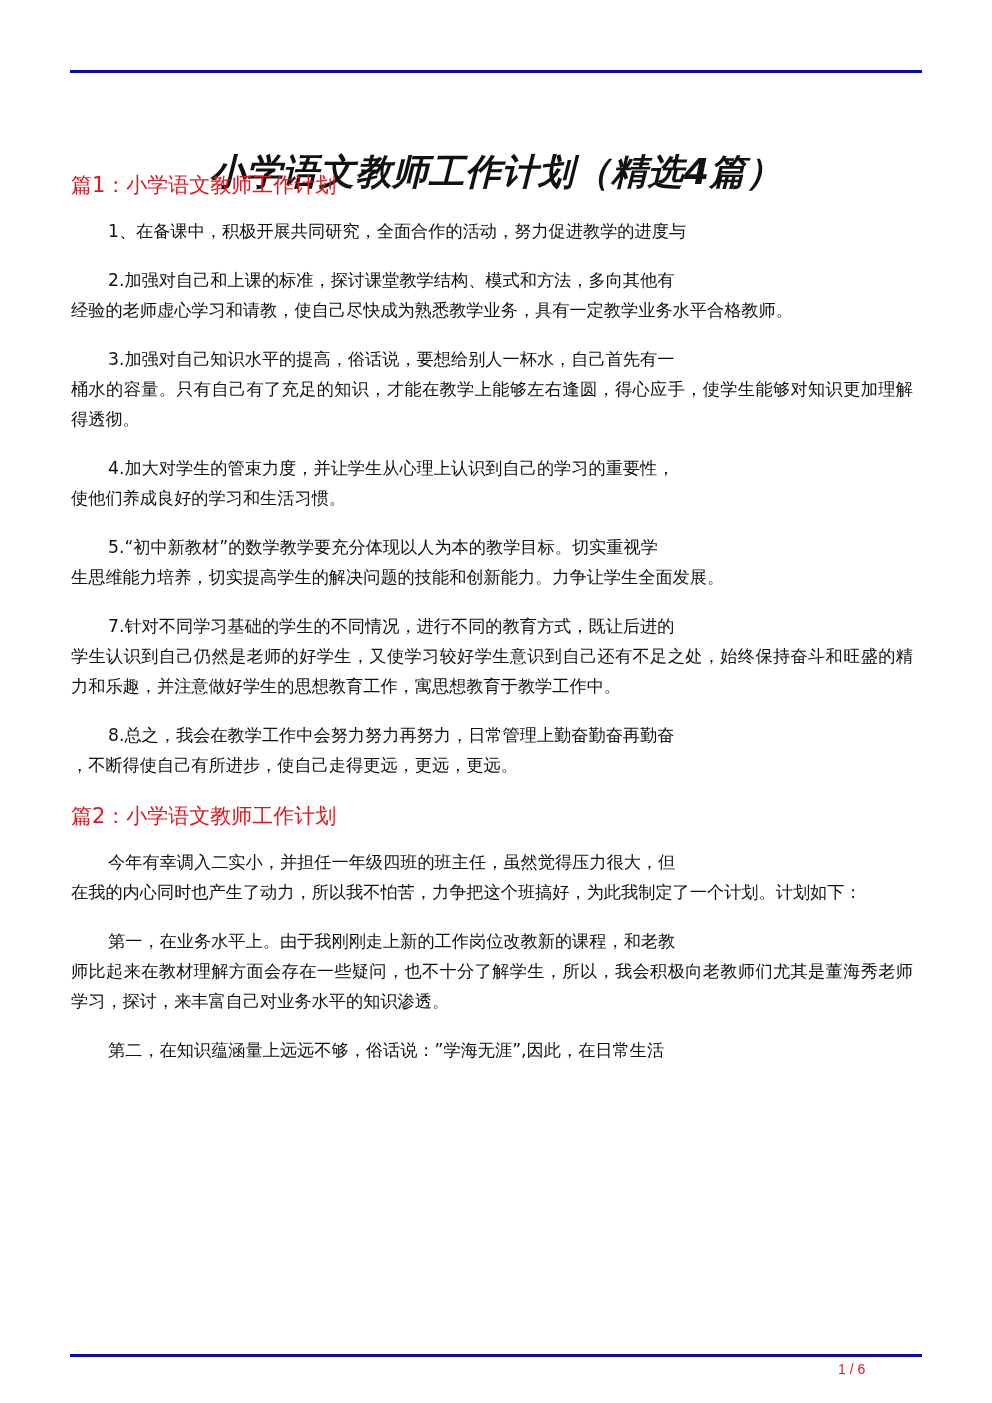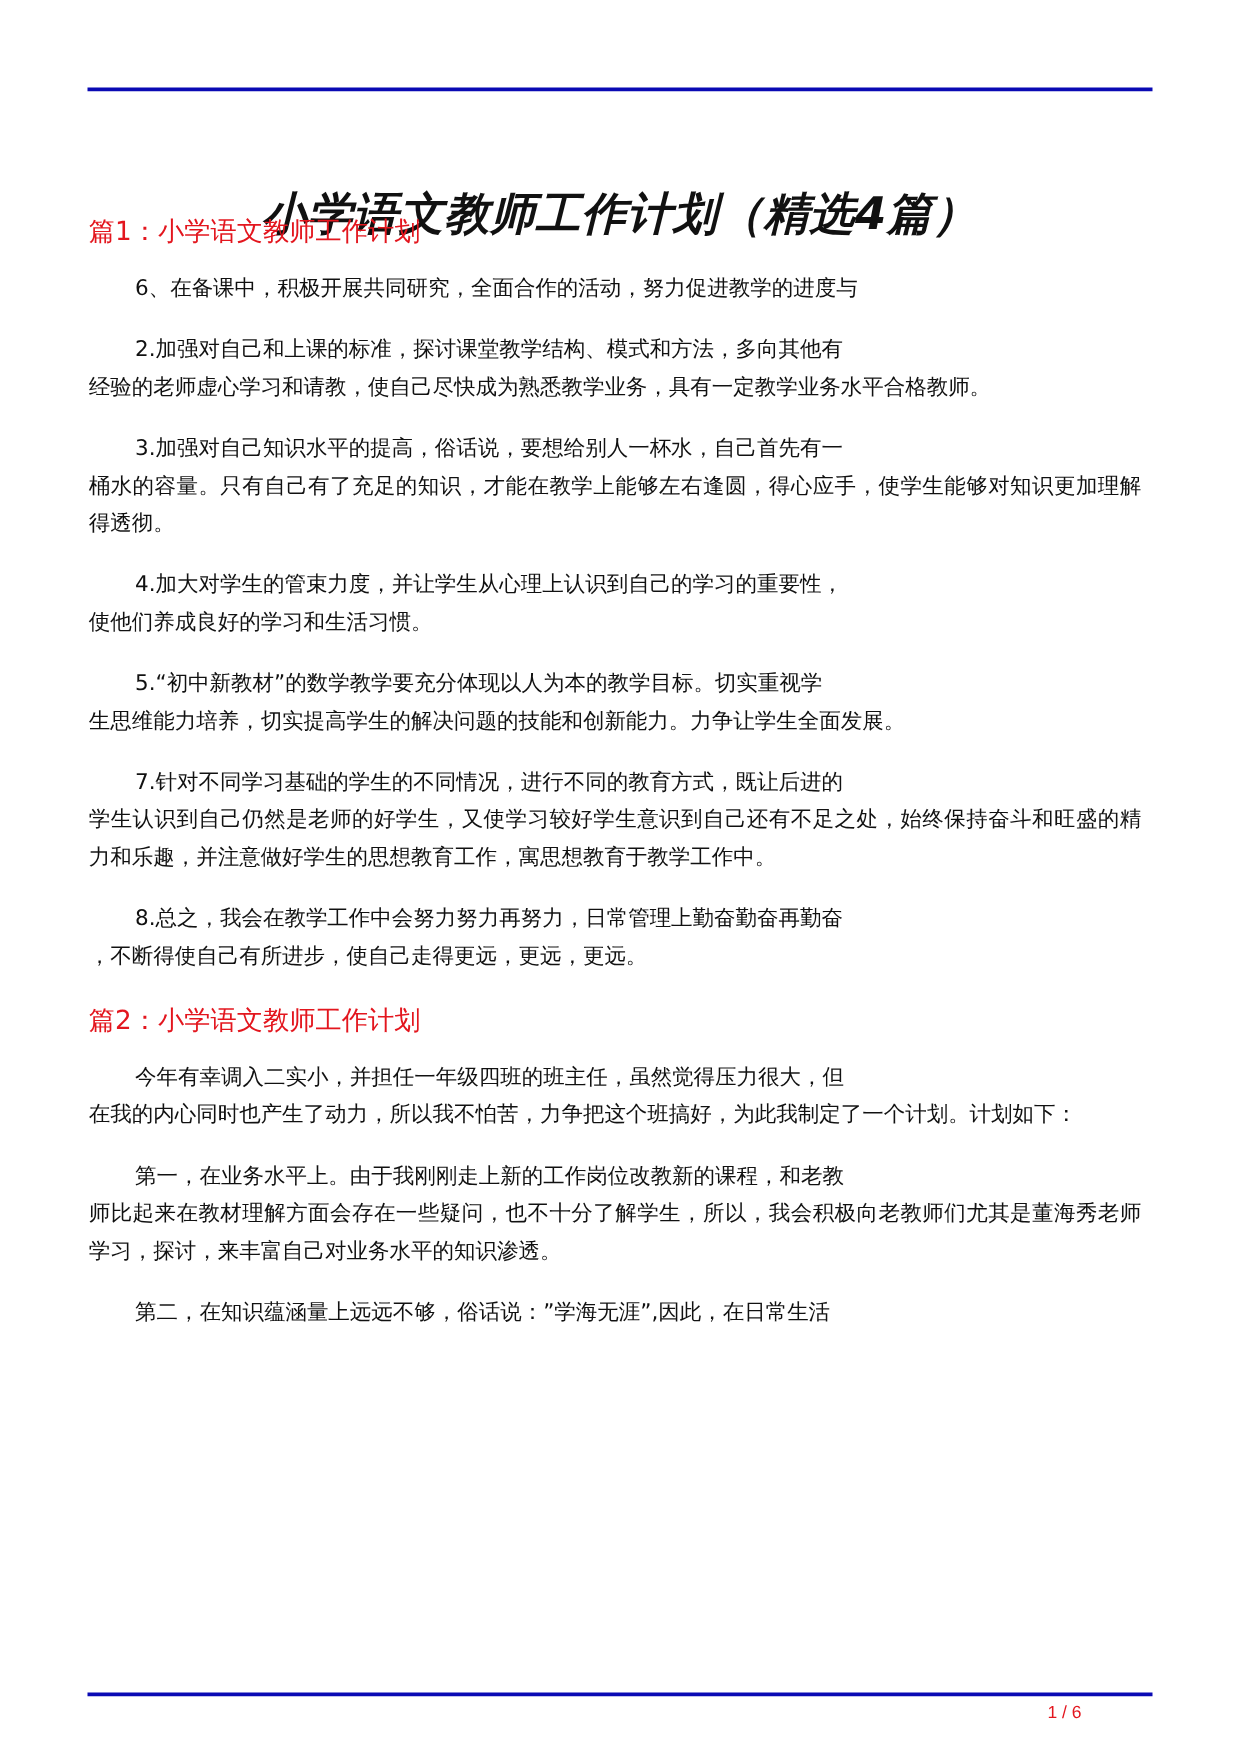--- a/index.html
+++ b/index.html
@@ -81,21 +81,21 @@
 <div class="rule top"></div>
 
 <h1 class="page-title">小学语文教师工作计划（精选4篇）</h1>
 
 <div class="content">
 
   <section>
     <h2 class="section-heading">篇1：小学语文教师工作计划</h2>
 
     <p class="para">
-      <span class="first">6、在备课中，积极开展共同研究，全面合作的活动，努力促进教学的进度与</span>
+      <span class="first">1、在备课中，积极开展共同研究，全面合作的活动，努力促进教学的进度与</span>
     </p>
     <p class="para">
       <span class="first">2.加强对自己和上课的标准，探讨课堂教学结构、模式和方法，多向其他有</span>
       <span class="rest">经验的老师虚心学习和请教，使自己尽快成为熟悉教学业务，具有一定教学业务水平合格教师。</span>
     </p>
     <p class="para">
       <span class="first">3.加强对自己知识水平的提高，俗话说，要想给别人一杯水，自己首先有一</span>
       <span class="rest">桶水的容量。只有自己有了充足的知识，才能在教学上能够左右逢圆，得心应手，使学生能够对知识更加理解得透彻。</span>
     </p>
     <p class="para">

